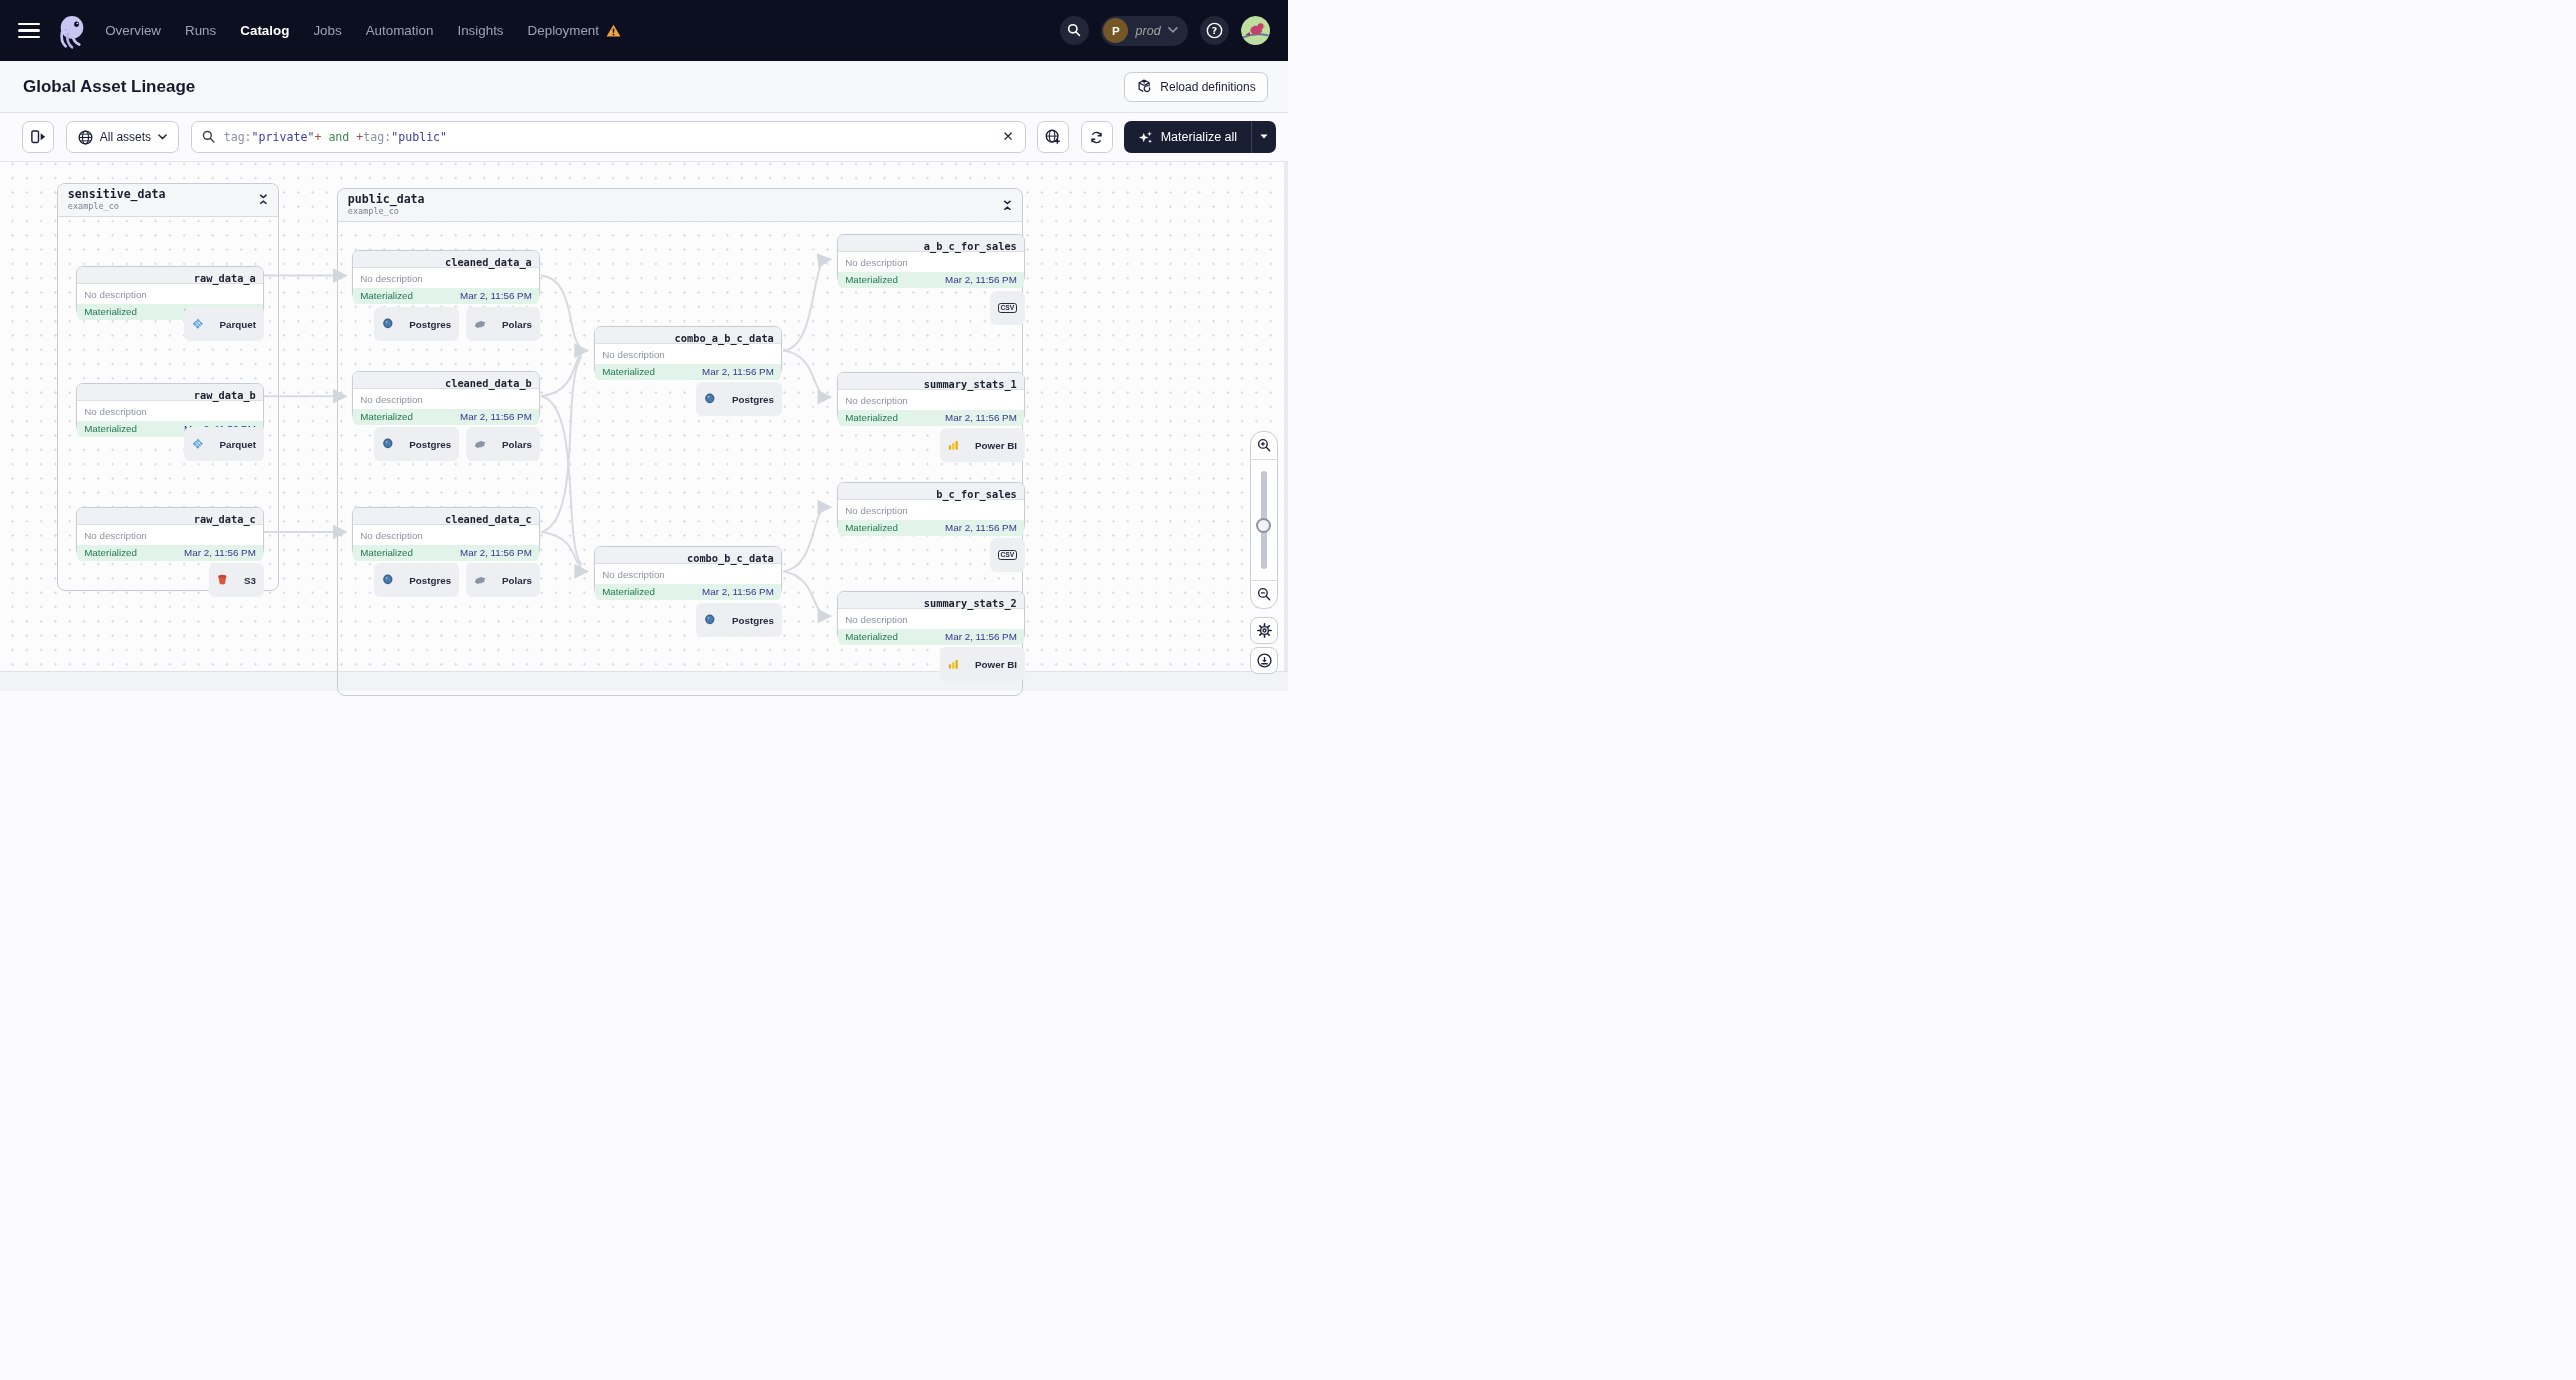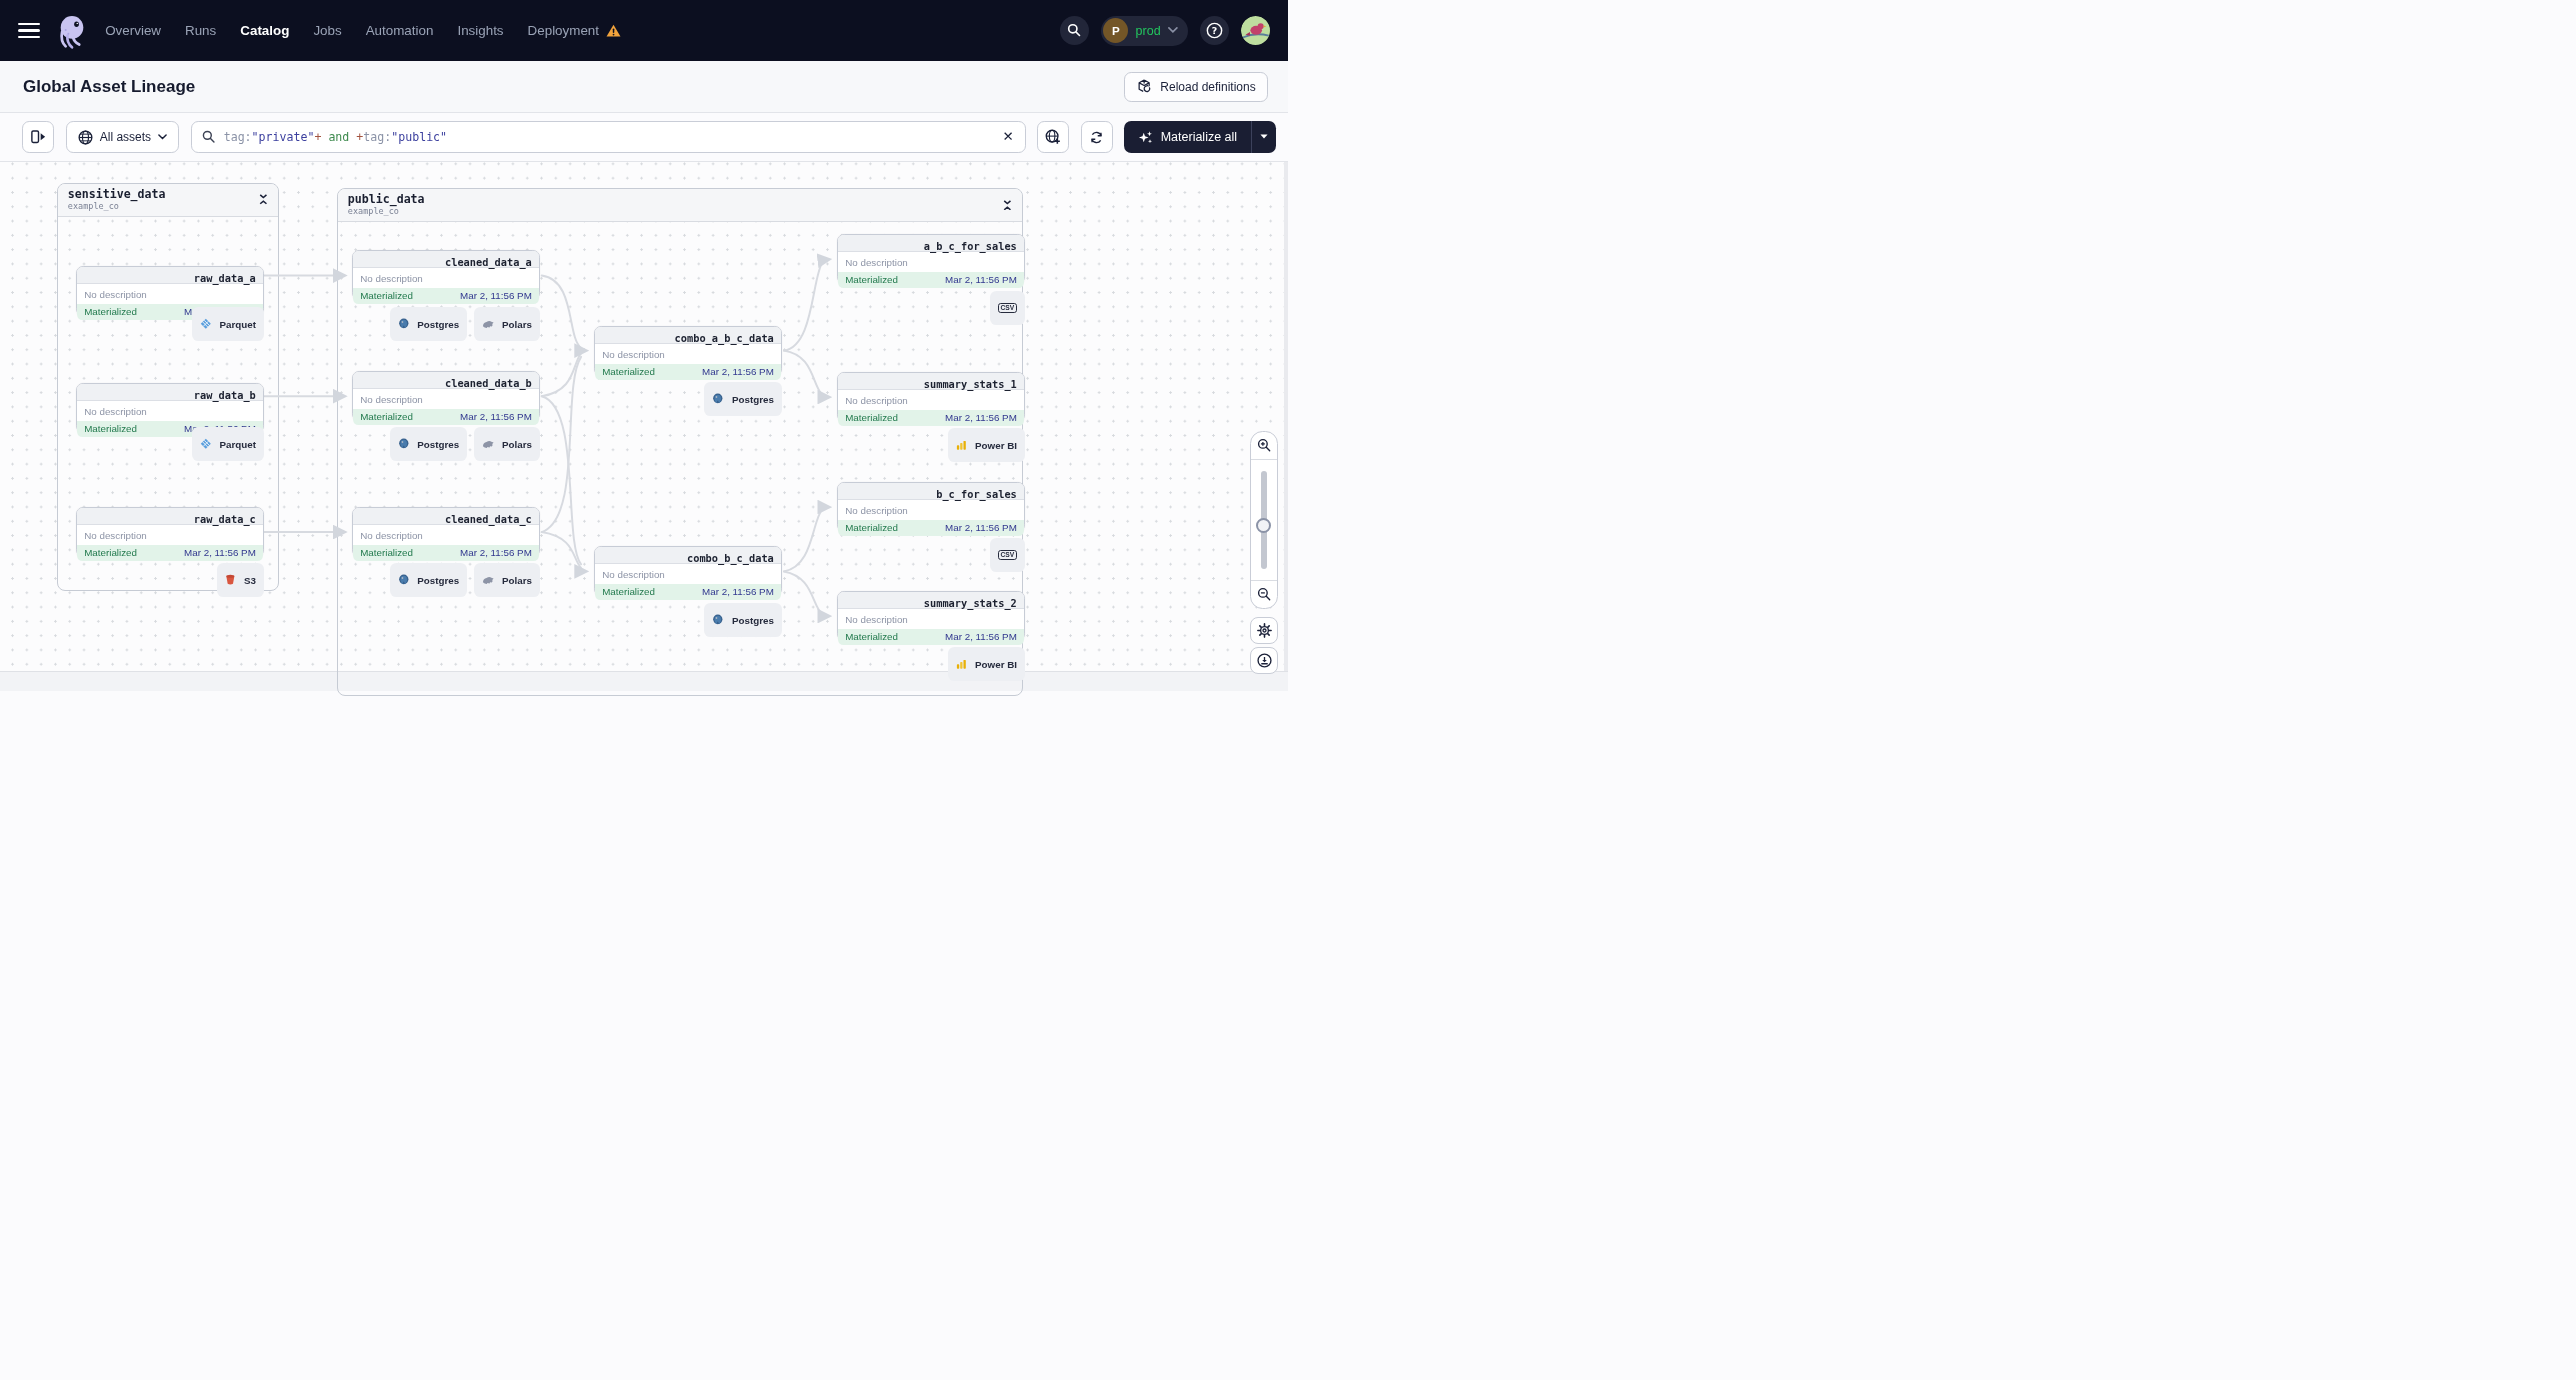--- a/index.html
+++ b/index.html
@@ -18,21 +18,21 @@
   .nav-item { color:#9aa3b6; font-size:13.4px; cursor:pointer; }
   .nav-item.active { color:#ffffff; font-weight:700; }
   .nav-deploy { display:flex; align-items:center; gap:7.2px; }
   .nav-right { margin-left:auto; display:flex; align-items:center; gap:11.6px; }
   .circle-btn { width:29px; height:29px; border-radius:50%; background:#222639;
     display:flex; align-items:center; justify-content:center; cursor:pointer; }
   .env-pill { height:30px; background:#222639; border-radius:15px; display:flex;
     align-items:center; gap:7.2px; padding:0 10.7px 0 2.7px; cursor:pointer; }
   .env-avatar { width:25px; height:25px; border-radius:50%; background:#745627;
     color:#fff; font-size:11.6px; font-weight:700; display:flex; align-items:center; justify-content:center;}
-  .env-name { color:#22c55e; font-size:12.5px; }
+  .env-name { color:#a3a3a3; font-size:12.5px;font-style:italic; }
   .avatar { width:29.5px; height:29.5px; border-radius:50%; overflow:hidden; cursor:pointer;}
 
   
   .titlebar { position:absolute; left:0; top:61px; width:1288px; height:52px;
     background:#f7f8fa; border-bottom:0.9px solid #e2e4e9; display:flex;
     align-items:center; padding:0 19.7px 0 23px; z-index:19;}
   .page-title { font-size:17px; font-weight:700; color:#161b2e; }
   .reload-btn { margin-left:auto; height:30px; border:0.9px solid #c7cbd5; border-radius:7.2px;
     background:#fdfdfe; display:flex; align-items:center; gap:9px; padding:0 11.6px;
     font-size:12px; color:#1a2038; font-weight:500; cursor:pointer; }
@@ -88,21 +88,21 @@
   .node-d { height:20px; display:flex; align-items:center; padding:0 7.2px;
     font-size:9.8px; color:#8d94a6; }
   .node-f { height:15.6px; background:#e2f3e9; border-radius:0 0 5.4px 5.4px;
     display:flex; align-items:center; padding:0 7.2px; font-size:9.8px; }
   .node-status { color:#237a4e; }
   .node-time { margin-left:auto; color:#32388f; }
 
   .tagrow { position:absolute; width:188px; display:flex; justify-content:flex-end;
     gap:6.3px; z-index:3; }
   .tag { height:34px; background:#edeff3; border-radius:6.3px; display:flex;
-    align-items:center; gap:8px; padding:0 8px; font-size:9.8px; font-weight:700;
+    align-items:center; gap:16px; padding:0 8px; font-size:9.8px; font-weight:700;
     color:#262b3d; cursor:pointer;}
   .csv-box { border:1.1px solid #262b3d; border-radius:2.7px; font-size:6.7px;
     font-weight:700; color:#262b3d; padding:0.9px 1.8px; line-height:1;}
 
   
   .zoom-widget { position:absolute; left:1250px; top:269px; width:28px; height:178px;
     background:#fff; border:0.9px solid #c9cdd7; border-radius:12.5px; z-index:7;
     display:flex; flex-direction:column; }
   .zw-btn { height:27px; display:flex; align-items:center; justify-content:center; cursor:pointer;}
   .zw-slider { flex:1; border-top:0.9px solid #d9dce2; border-bottom:0.9px solid #d9dce2;

